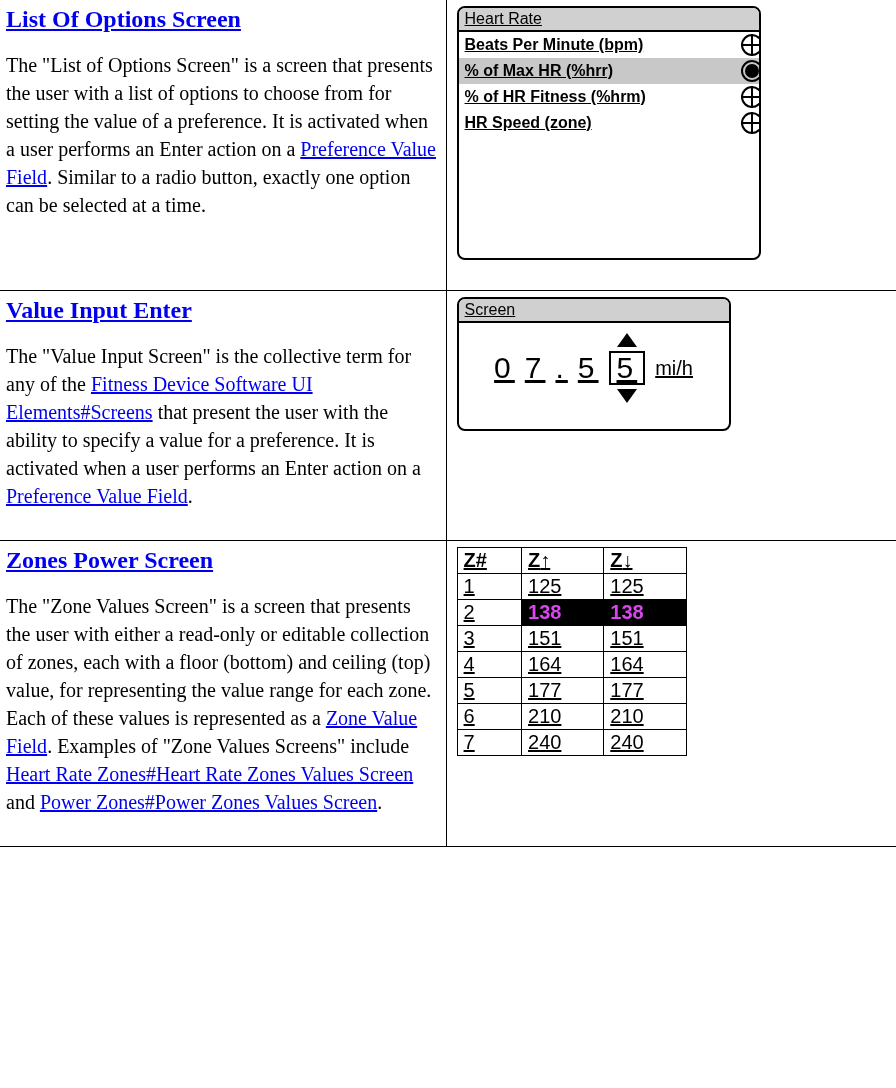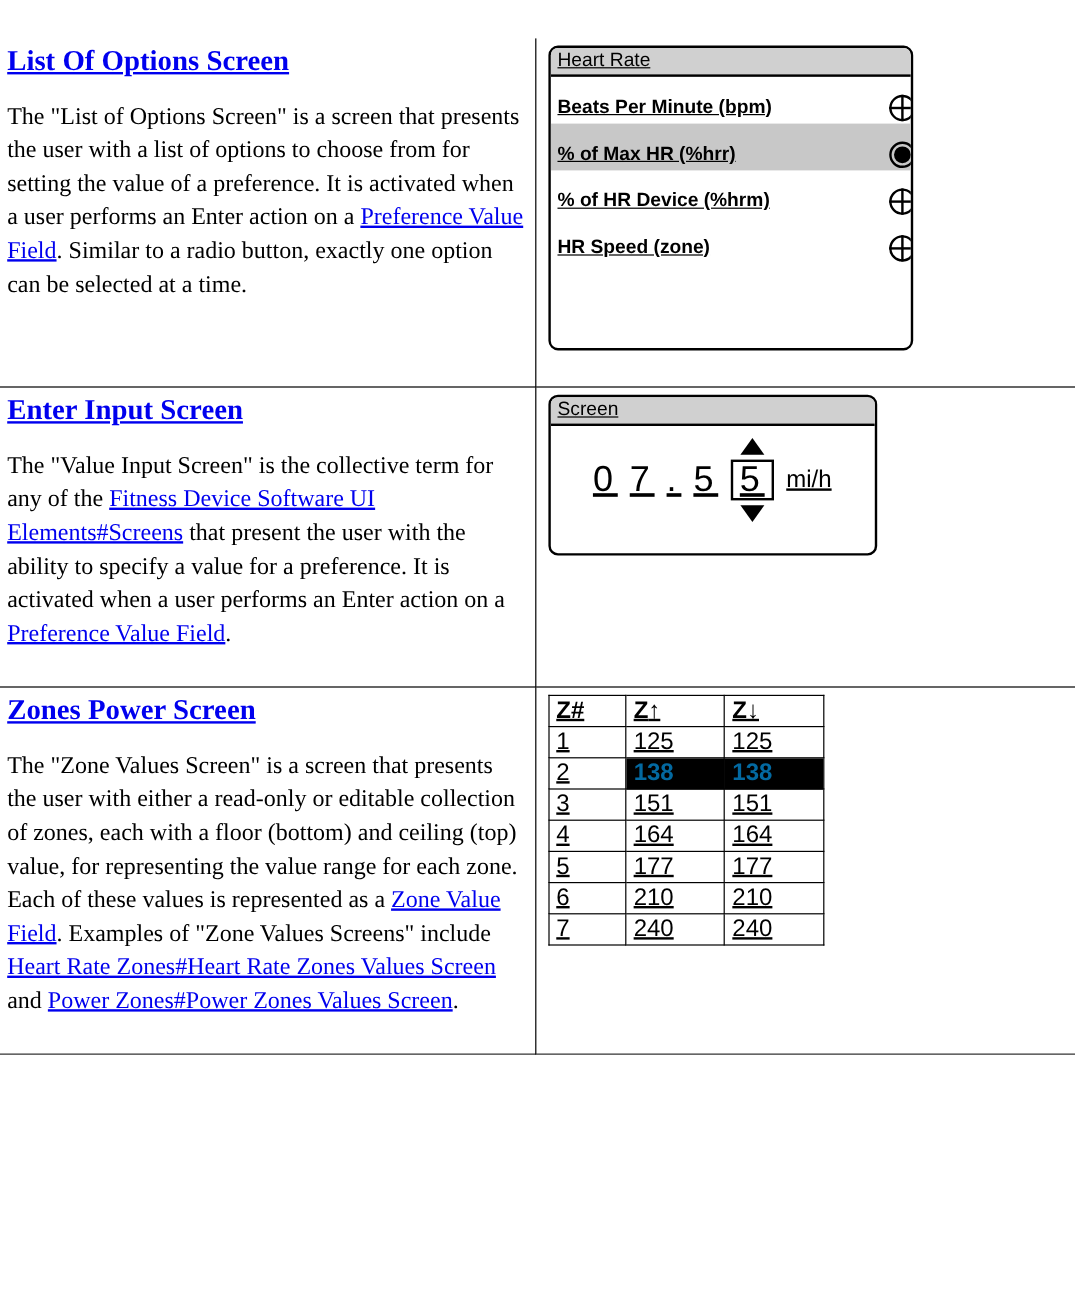--- a/index.html
+++ b/index.html
@@ -8,21 +8,20 @@
     margin: 0;
     padding: 0;
     width: 896px;
     background: white;
     color: black;
   }
   table.layout {
     border-collapse: collapse;
     width: 100%;
     table-layout: fixed;
-    margin-top: 32px;
   }
   table.layout > tbody > tr > td {
     border-top: 1px solid black;
     border-bottom: 1px solid black;
     vertical-align: top;
     padding: 6px 6px 30px 6px;
   }
   table.layout > tbody > tr:first-child > td {
     border-top: none;
   }
@@ -68,21 +67,21 @@
   }
   
   .hr-device {
     width: 300px;
     height: 250px;
   }
   .hr-option {
     display: flex;
     align-items: center;
     justify-content: space-between;
-    padding: 15px 4px 2px 6px;
+    padding: 2px 4px 2px 6px;
     font-size: 16px;
     font-weight: bold;
   }
   .hr-option.selected {
     background: #c8c8c8;
     gap: 36px;
   }
   .radio-empty, .radio-filled {
     display: inline-block;
     width: 18px;
@@ -154,21 +153,21 @@
   .zones-table th, .zones-table td {
     border: 1px solid black;
     padding: 1px 6px;
     text-align: left;
   }
   .zones-table th {
     font-weight: bold;
   }
   .zones-table .hl {
     background: black;
-    color: #0369a1;
+    color: #d946ef;
     font-weight: bold;
   }
   .zarrow {
     font-weight: bold;
   }
 </style>
 </head>
 <body>
 
 <table class="layout">
@@ -187,35 +186,35 @@
     <div id="hr-options">
               <div class="hr-option">
                 <span>Beats Per Minute (bpm)</span>
                 <span class="radio-empty"></span>
               </div>
               <div class="hr-option selected">
                 <span>% of Max HR (%hrr)</span>
                 <span class="radio-filled"></span>
               </div>
               <div class="hr-option">
-                <span>% of HR Device (%hrm)</span>
+                <span>% of HR Fitness (%hrm)</span>
                 <span class="radio-empty"></span>
               </div>
               <div class="hr-option">
                 <span>HR Speed (zone)</span>
                 <span class="radio-empty"></span>
               </div>
             </div>
   </div>
 </td>
 </tr>
 
 <tr>
 <td class="leftcol">
-  <h2><a href="#">Enter Input Screen</a></h2>
+  <h2><a href="#">Value Input Enter</a></h2>
   <p>
     <span>The "Value Input Screen" is the collective term for any of the </span><a class="inline" href="#">Fitness Device Software UI Elements#Screens</a><span> that present the user with the ability to specify a value for a preference. It is activated when a user performs an Enter action on a </span><a class="inline" href="#">Preference Value Field</a><span>.</span>
   </p>
 </td>
 <td class="rightcol">
   <div class="device sp-device">
     <div class="titlebar">Screen</div>
     <div class="digits">
       <span>0</span>
       <span>7</span>

